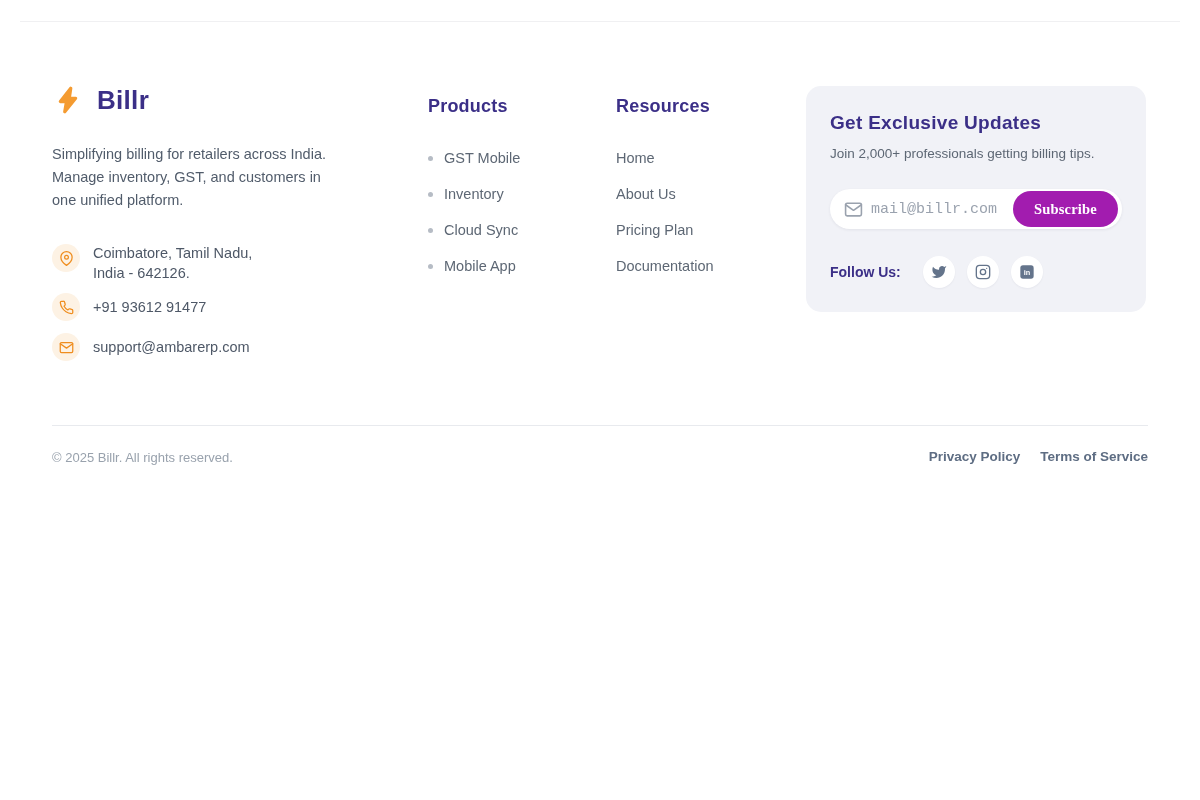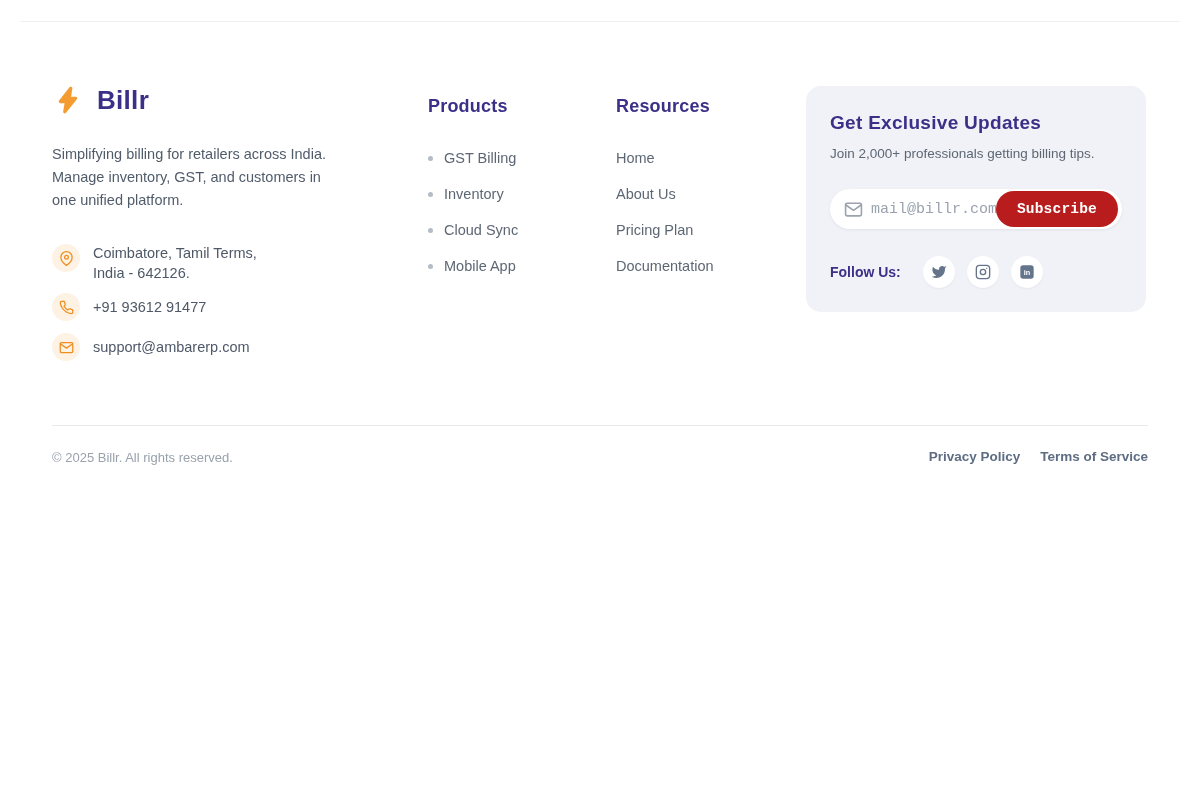--- a/index.html
+++ b/index.html
@@ -42,22 +42,22 @@
                      background:#f1f2f7; border-radius:15px; }
   .nl-title { position:absolute; left:24px; top:26px; font-size:19px; font-weight:bold; color:#3b2f87; letter-spacing:.3px; }
   .nl-sub { position:absolute; left:24px; top:60px; font-size:13.5px; color:#5d6774; }
   .nl-form { position:absolute; left:24px; top:103px; width:292px; height:40px; background:#ffffff;
              border-radius:20px; box-shadow:0 1px 3px rgba(25,25,60,.07); }
   .mail-glyph { position:absolute; left:14px; top:11px; width:19px; height:19px; }
   .nl-input { position:absolute; left:41px; top:1px; height:38px; width:128px; border:none; outline:none;
               background:transparent; font-size:15px; color:#33404f; font-family:Liberation Mono, monospace; }
   .nl-input::placeholder { color:#9aa2ae; }
   .subscribe-btn { position:absolute; right:4px; top:2px; height:36px; border:none; border-radius:18px;
-                   background:#b91c1c; color:#ffffff; font-weight:bold; font-size:14.5px; padding:0 21px;
-                   font-family:Liberation Mono, monospace; cursor:pointer; letter-spacing:.2px; }
+                   background:#a21caf; color:#ffffff; font-weight:bold; font-size:14.5px; padding:0 21px;
+                   font-family:Liberation Serif, serif; cursor:pointer; letter-spacing:.2px; }
   .nl-follow { position:absolute; left:24px; top:170px; display:flex; align-items:center;text-align:right; }
   .follow-label { font-size:14px; font-weight:bold; color:#3b2f87; margin-right:22px; }
   .social-circle { width:32px; height:32px; border-radius:50%; background:#ffffff; margin-right:12px;
                    display:flex; align-items:center; justify-content:center; cursor:pointer;
                    box-shadow:0 1px 2px rgba(25,25,60,.05); }
 
   
   .bottom-rule { position:absolute; top:425px; left:52px; width:1096px; border-top:1px solid #e8eaee; }
   .copyright { position:absolute; left:52px; top:450px; font-size:13px; color:#99a2ad; }
   .bottom-links { position:absolute; right:52px; top:449px; display:flex; gap:20px; }
@@ -86,21 +86,21 @@
   </p>
 
   <div class="contact-item c1">
     <span class="icon-circle">
       <svg width="15" height="15" viewBox="0 0 24 24" fill="none" stroke="#ef8d1e" stroke-width="2" stroke-linecap="round" stroke-linejoin="round">
         <path d="M21 10c0 7-9 13-9 13s-9-6-9-13a9 9 0 0 1 18 0z"></path>
           <circle cx="12" cy="10" r="3"></circle>
       </svg>
     </span>
     <span class="contact-text">
-      <span>Coimbatore, Tamil Terms,</span>
+      <span>Coimbatore, Tamil Nadu,</span>
       <span>India - 642126.</span>
     </span>
   </div>
 
   <div class="contact-item c2">
     <span class="icon-circle">
       <svg width="15" height="15" viewBox="0 0 24 24" fill="none" stroke="#ef8d1e" stroke-width="2" stroke-linecap="round" stroke-linejoin="round">
         <path d="M22 16.92v3a2 2 0 0 1-2.18 2 19.79 19.79 0 0 1-8.63-3.07 19.5 19.5 0 0 1-6-6 19.79 19.79 0 0 1-3.07-8.67A2 2 0 0 1 4.11 2h3a2 2 0 0 1 2 1.72 12.84 12.84 0 0 0 .7 2.81 2 2 0 0 1-.45 2.11L8.09 9.91a16 16 0 0 0 6 6l1.27-1.27a2 2 0 0 1 2.11-.45 12.84 12.84 0 0 0 2.81.7A2 2 0 0 1 22 16.92z"></path>
       </svg>
     </span>
@@ -115,21 +115,21 @@
       </svg>
     </span>
     <span class="contact-single">support@ambarerp.com</span>
   </div>
 
   <div class="col col-products">
     <h3>Products</h3>
     <ul>
       <li>
         <span class="dot"></span>
-        <span>GST Billing</span>
+        <span>GST Mobile</span>
       </li>
       <li>
         <span class="dot"></span>
         <span>Inventory</span>
       </li>
       <li>
         <span class="dot"></span>
         <span>Cloud Sync</span>
       </li>
       <li>

